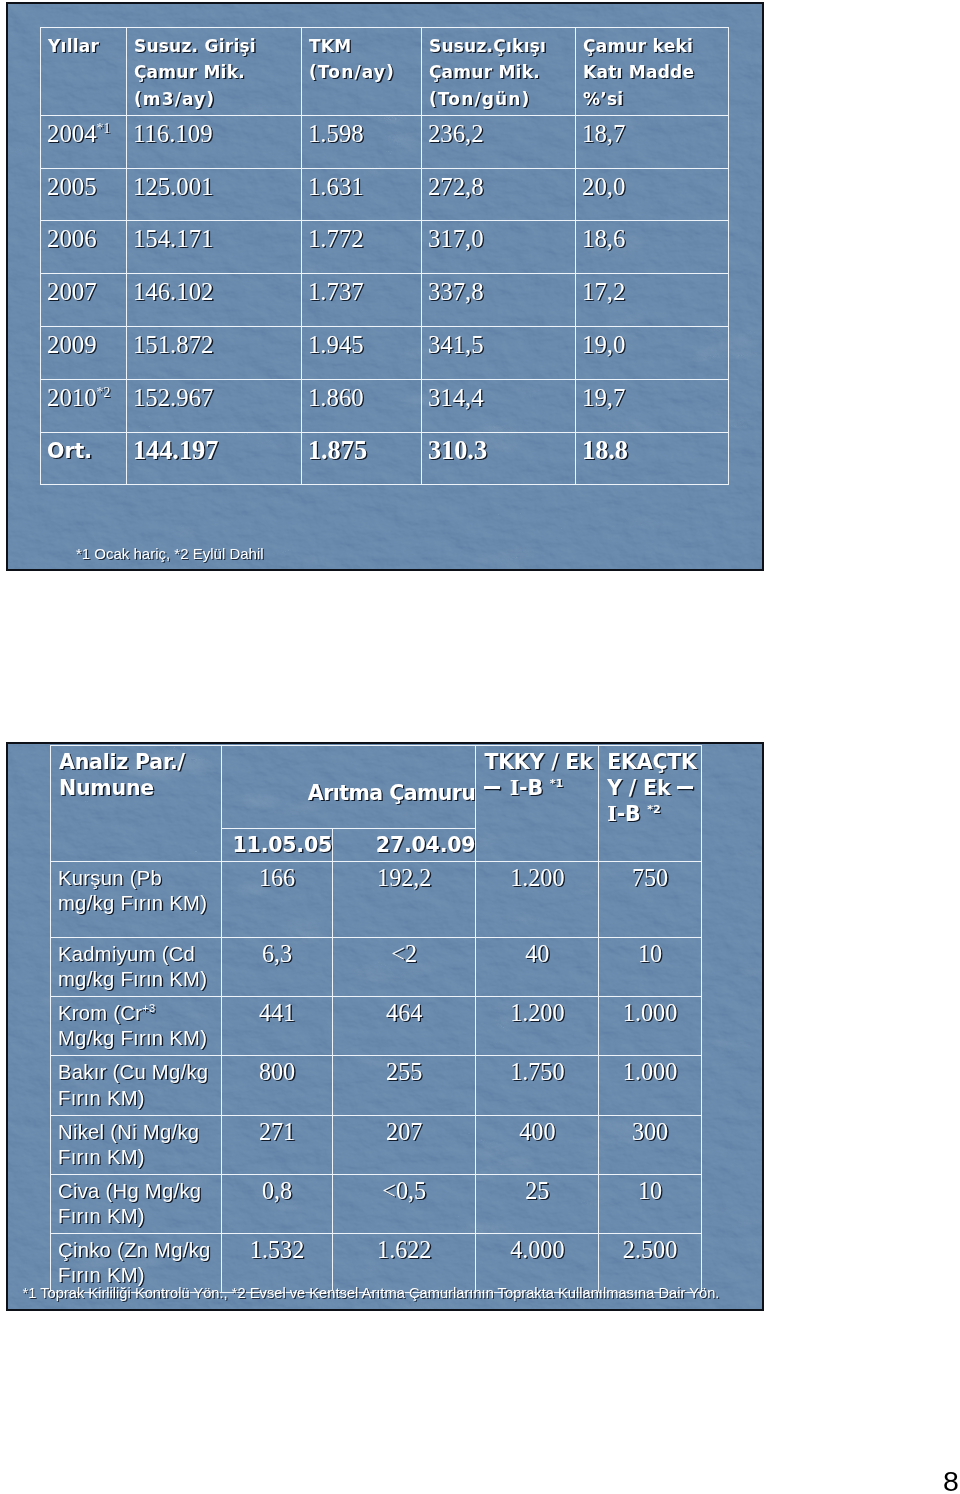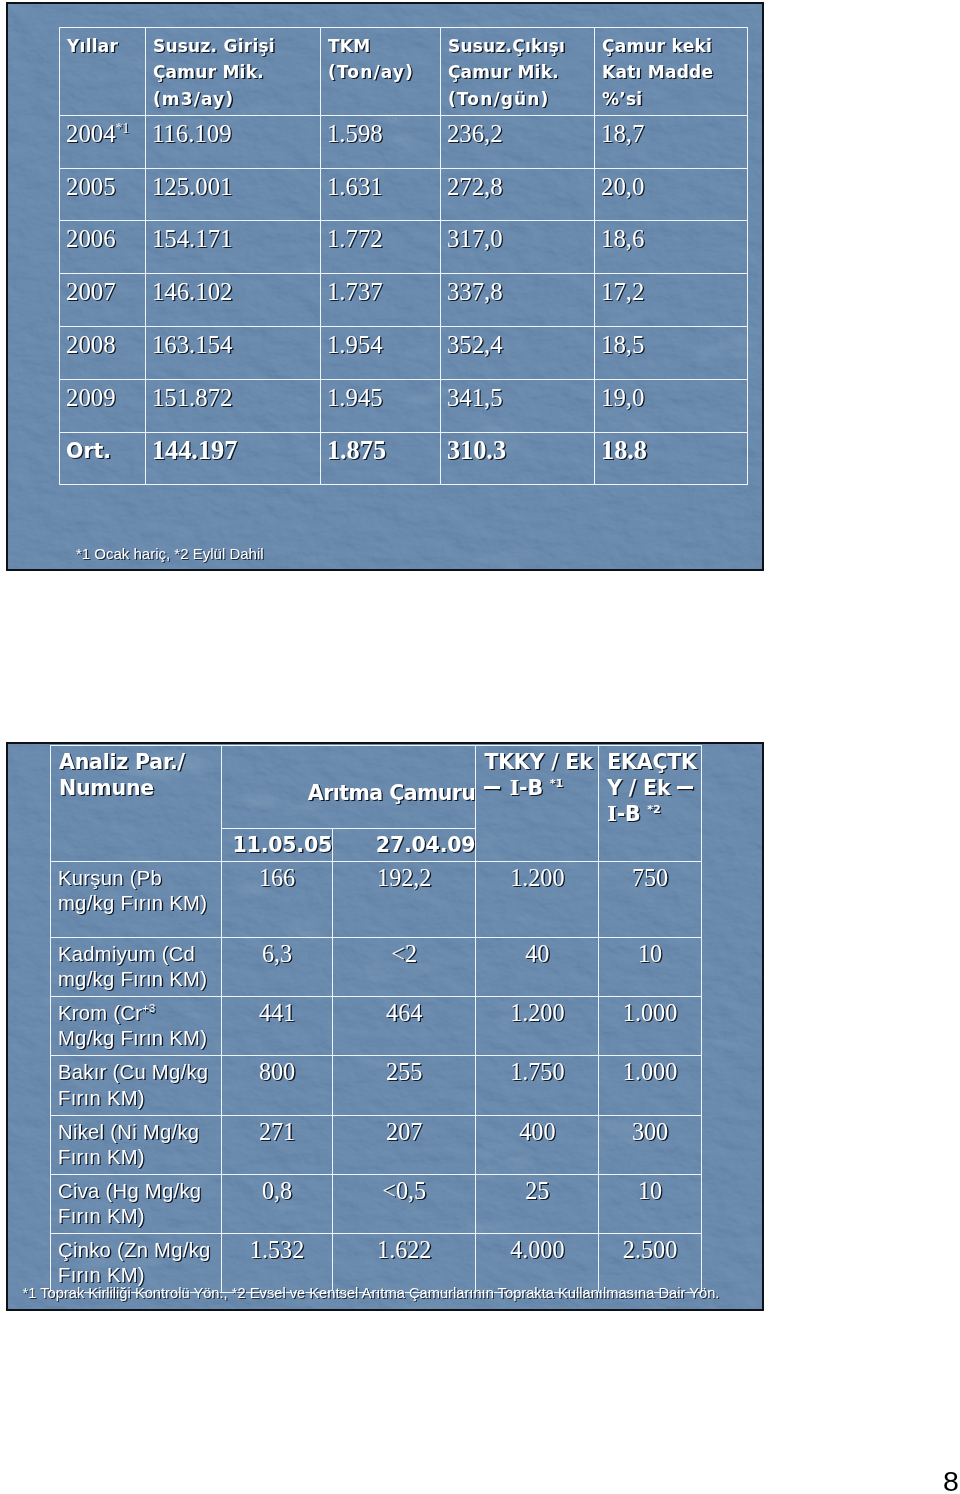--- a/index.html
+++ b/index.html
@@ -12,21 +12,21 @@
   #slide1{top:2px;}
   #slide2{top:741.8px;}
   .bgtex{position:absolute;left:0;top:0;width:100%;height:100%;pointer-events:none;}
   .bgtex svg{display:block;width:100%;height:100%;}
 
   .tbl{position:absolute;border-collapse:collapse;table-layout:fixed;border:0;}
   .tbl{width:auto;}
   .tbl td{border:1.6px solid #eef4fa;vertical-align:top;padding:0;overflow:hidden;}
 
   
-  #t1{left:59px;top:26.9px;}
+  #t1{left:40px;top:26.9px;}
   #t1 .hdr{font-family:"DejaVu Sans",sans-serif;font-weight:bold;font-size:17px;
            color:#ffffff;line-height:26.5px;padding:5px 0 0 7px;
            text-shadow:1.3px 1.3px 0.2px rgba(10,16,28,0.92);letter-spacing:0.25px;}
   #t1 .cell{font-family:"Liberation Serif",serif;font-size:24.8px;color:#ffffff;
             line-height:30px;padding:3px 0 0 6px;text-shadow:1.3px 1.3px 0.2px rgba(10,16,28,0.92);}
   #t1 .cell.b{font-weight:bold;font-size:26.3px;}
   #t1 .cell.b.sans{font-family:"DejaVu Sans",sans-serif;font-size:20.5px;letter-spacing:0px;padding-top:3.5px;}
   sup{font-size:0.55em;vertical-align:super;line-height:0;}
 
   .wide{letter-spacing:1.15px;}
@@ -138,32 +138,32 @@
         <td class="cell">18,6</td>
       </tr>
       <tr style="height:52.8px">
         <td class="cell"><span>2007</span></td>
         <td class="cell">146.102</td>
         <td class="cell">1.737</td>
         <td class="cell">337,8</td>
         <td class="cell">17,2</td>
       </tr>
       <tr style="height:52.8px">
-        <td class="cell"><span>2008</span></td>
-        <td class="cell">163.154</td>
-        <td class="cell">1.954</td>
-        <td class="cell">352,4</td>
-        <td class="cell">18,5</td>
-      </tr>
-      <tr style="height:52.8px">
         <td class="cell"><span>2009</span></td>
         <td class="cell">151.872</td>
         <td class="cell">1.945</td>
         <td class="cell">341,5</td>
         <td class="cell">19,0</td>
+      </tr>
+      <tr style="height:52.8px">
+        <td class="cell"><span>2010</span><sup>*2</sup></td>
+        <td class="cell">152.967</td>
+        <td class="cell">1.860</td>
+        <td class="cell">314,4</td>
+        <td class="cell">19,7</td>
       </tr>
       <tr style="height:52.8px">
         <td class="cell b sans"><span>Ort.</span></td>
         <td class="cell b">144.197</td>
         <td class="cell b">1.875</td>
         <td class="cell b">310.3</td>
         <td class="cell b">18.8</td>
       </tr>
     </tbody>
   </table>

